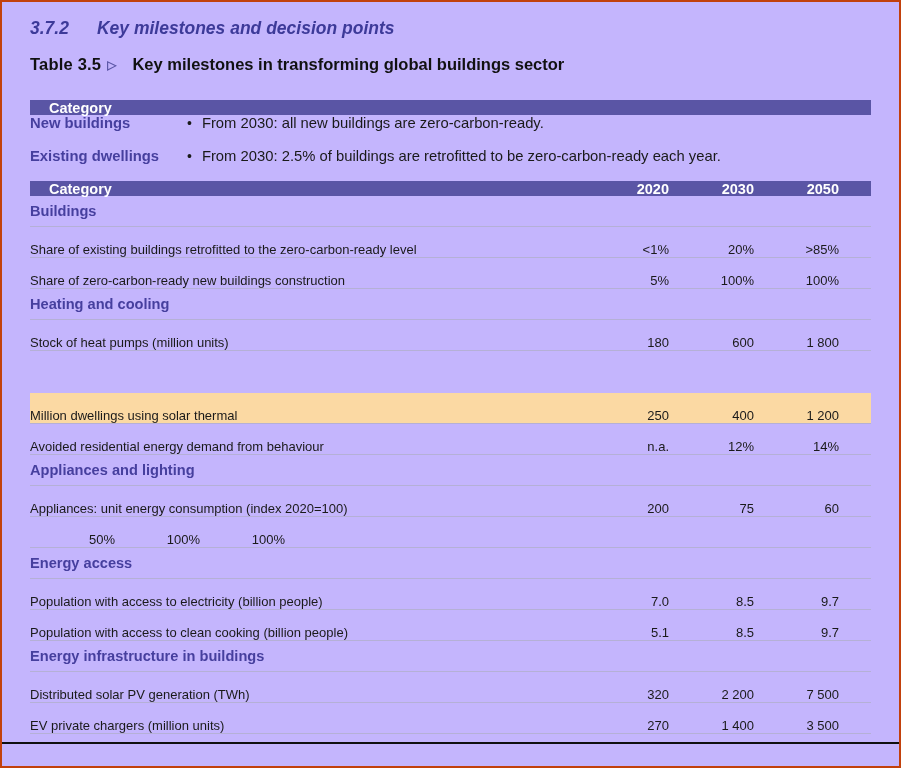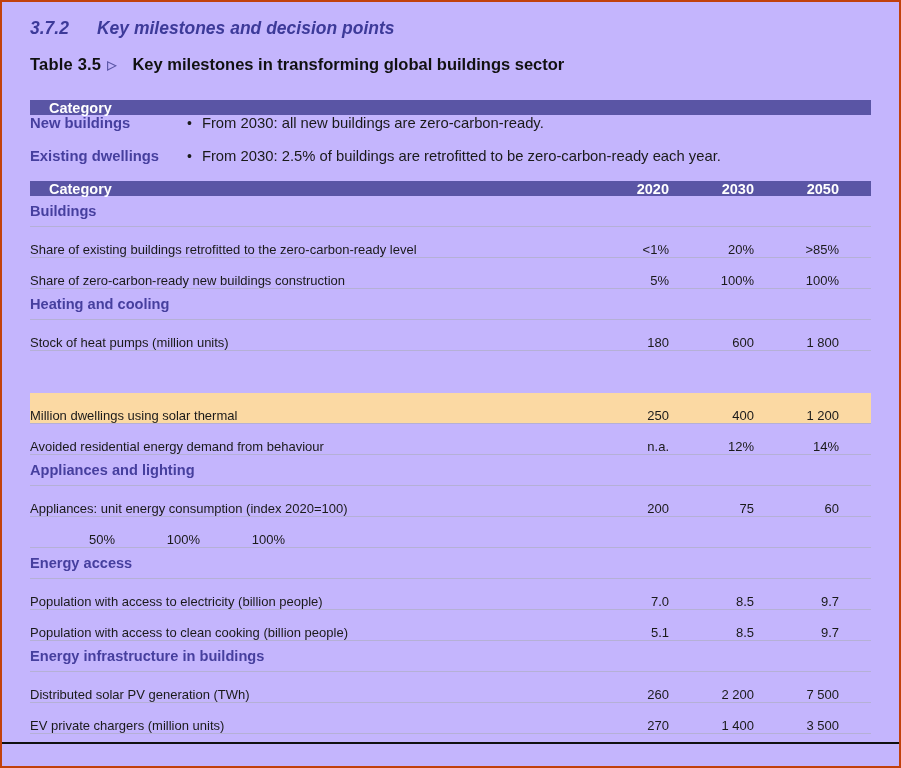--- a/index.html
+++ b/index.html
@@ -182,21 +182,21 @@
       </div>
       <div class="data-row">
         <span class="d-label">Population with access to clean cooking (billion people)</span>
         <span class="d-val">5.1</span>
         <span class="d-val">8.5</span>
         <span class="d-val">9.7</span>
       </div>
       <div class="section-row">Energy infrastructure in buildings</div>
       <div class="data-row">
         <span class="d-label">Distributed solar PV generation (TWh)</span>
-        <span class="d-val">260</span>
+        <span class="d-val">320</span>
         <span class="d-val">2 200</span>
         <span class="d-val">7 500</span>
       </div>
       <div class="data-row">
         <span class="d-label">EV private chargers (million units)</span>
         <span class="d-val">270</span>
         <span class="d-val">1 400</span>
         <span class="d-val">3 500</span>
       </div>
     </div>

